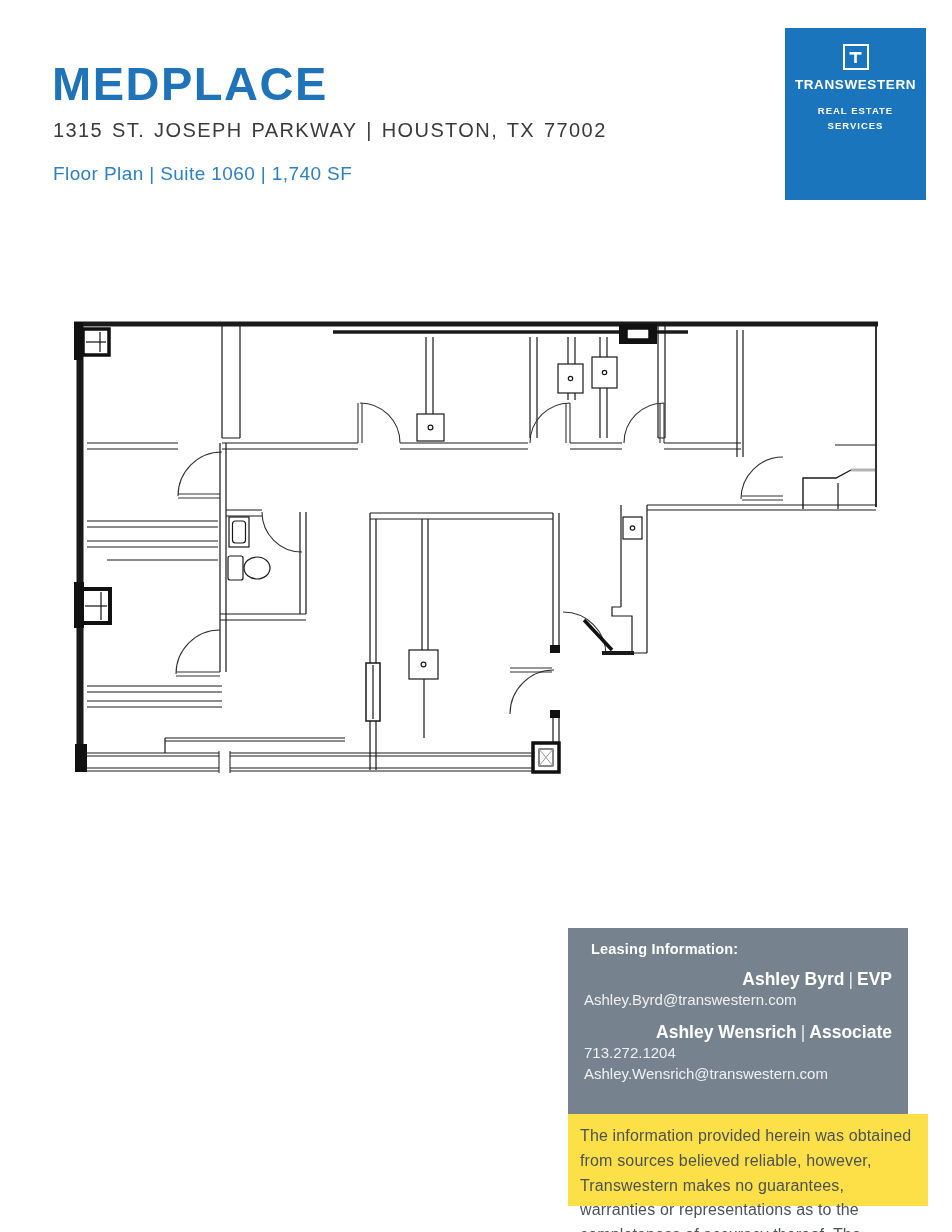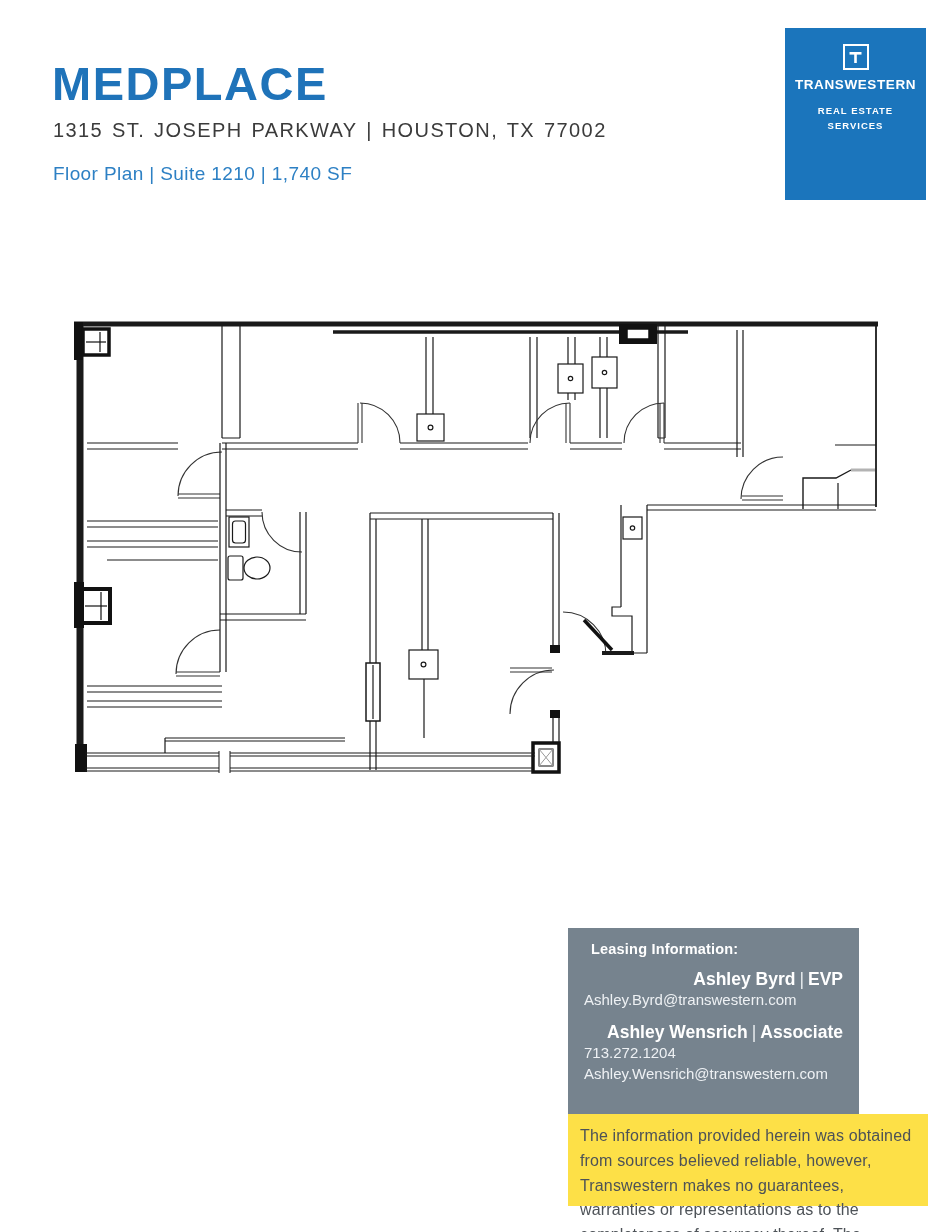--- a/index.html
+++ b/index.html
@@ -32,21 +32,21 @@
   .logo-tsquare {
     width:26px; height:26px; border:2px solid #fff;
     margin:16px auto 7px auto; display:flex; align-items:center; justify-content:center;
   }
   .logo-name { font-size:13.5px; font-weight:700; letter-spacing:0.6px; }
   .logo-tagline { margin-top:11px; font-size:9.5px; font-weight:700; letter-spacing:1px; line-height:1.6; }
   
   .plan-svg { position:absolute; left:0; top:0; }
   
   .leasing-box {
-    position:absolute; left:568px; top:928px; width:291px; height:186px;
+    position:absolute; left:568px; top:928px; width:340px; height:186px;
     background:#76838e; color:#ffffff; padding:13px 16px 0 16px;
   }
   .leasing-heading { font-size:14.5px; font-weight:700; letter-spacing:0.2px; padding-left:7px; }
   .contact { margin-top:12px; }
   .contact-line1 { font-size:17.5px; font-weight:700;text-align:right; }
   .contact-line1 .pipe { font-weight:300; padding:0 4px; color:#e8ecef; }
   .contact-phone, .contact-email { font-size:15px; font-weight:400; color:#eef1f4; line-height:1.35; }
   
   .disclaimer-box {
     position:absolute; left:568px; top:1114px; width:360px; height:92px;
@@ -54,21 +54,21 @@
     font-size:16px; line-height:1.55; letter-spacing:0.15px;
   }
 </style>
 </head>
 <body>
 
 <div class="page">
 
   <div class="title">MEDPLACE</div>
   <div class="address">1315 ST. JOSEPH PARKWAY | HOUSTON, TX 77002</div>
-  <div class="subtitle">Floor Plan | Suite 1210 | 1,740 SF</div>
+  <div class="subtitle">Floor Plan | Suite 1060 | 1,740 SF</div>
 
   <div class="logo-box">
     <div class="logo-tsquare">
       <svg width="13" height="13" viewBox="0 0 13 13">
         <rect x="0.5" y="1" width="12" height="2.6" fill="#ffffff"></rect>
         <rect x="5.2" y="1" width="2.6" height="11" fill="#ffffff"></rect>
       </svg>
     </div>
     <div class="logo-name">TRANSWESTERN</div>
     <div class="logo-tagline">

